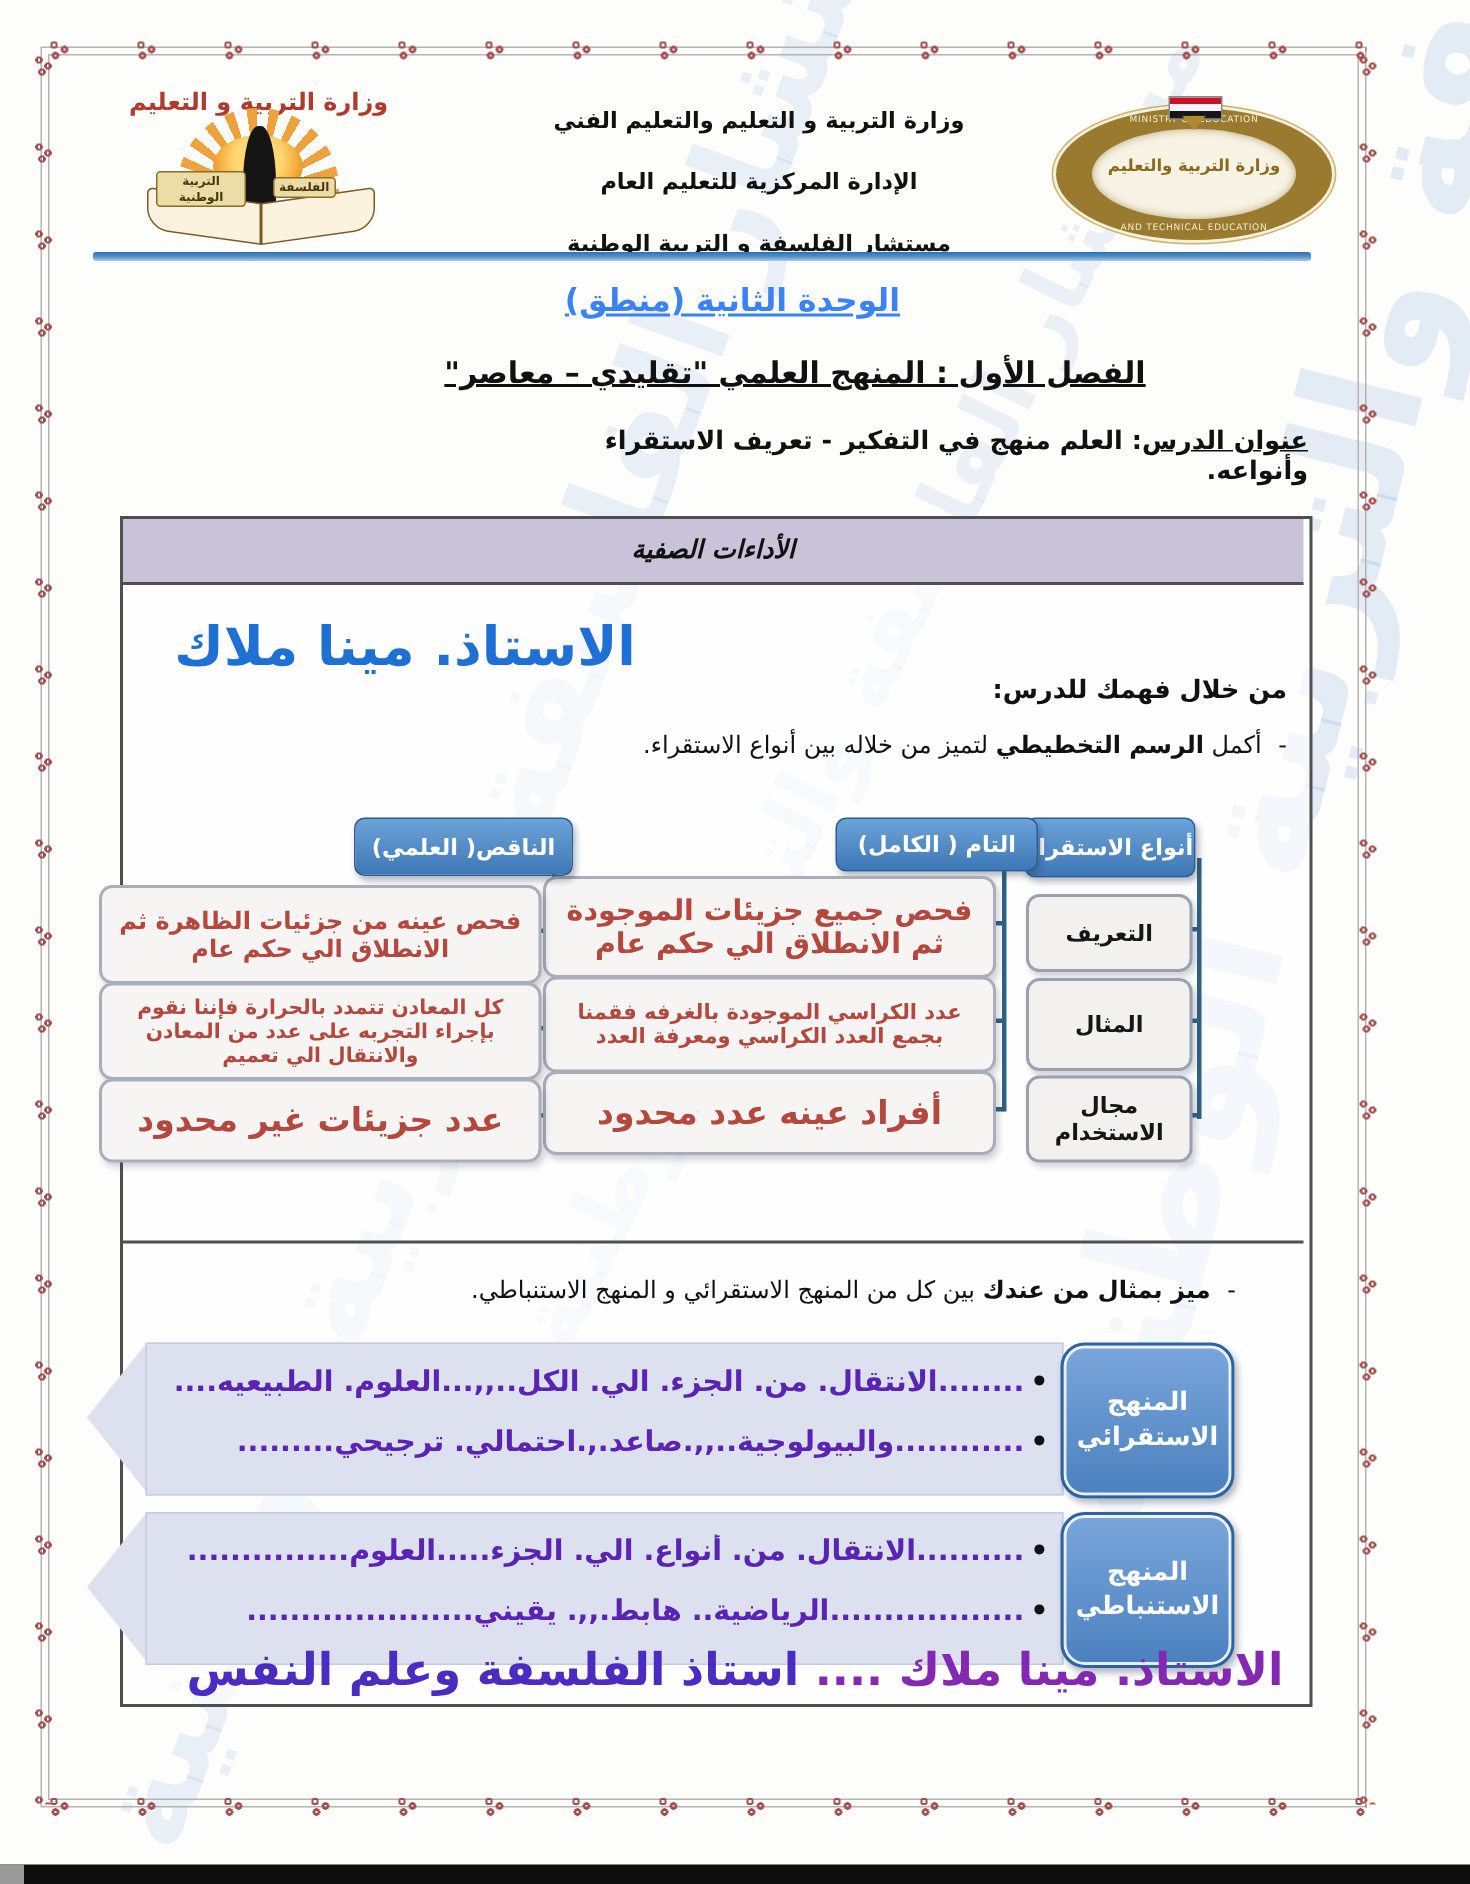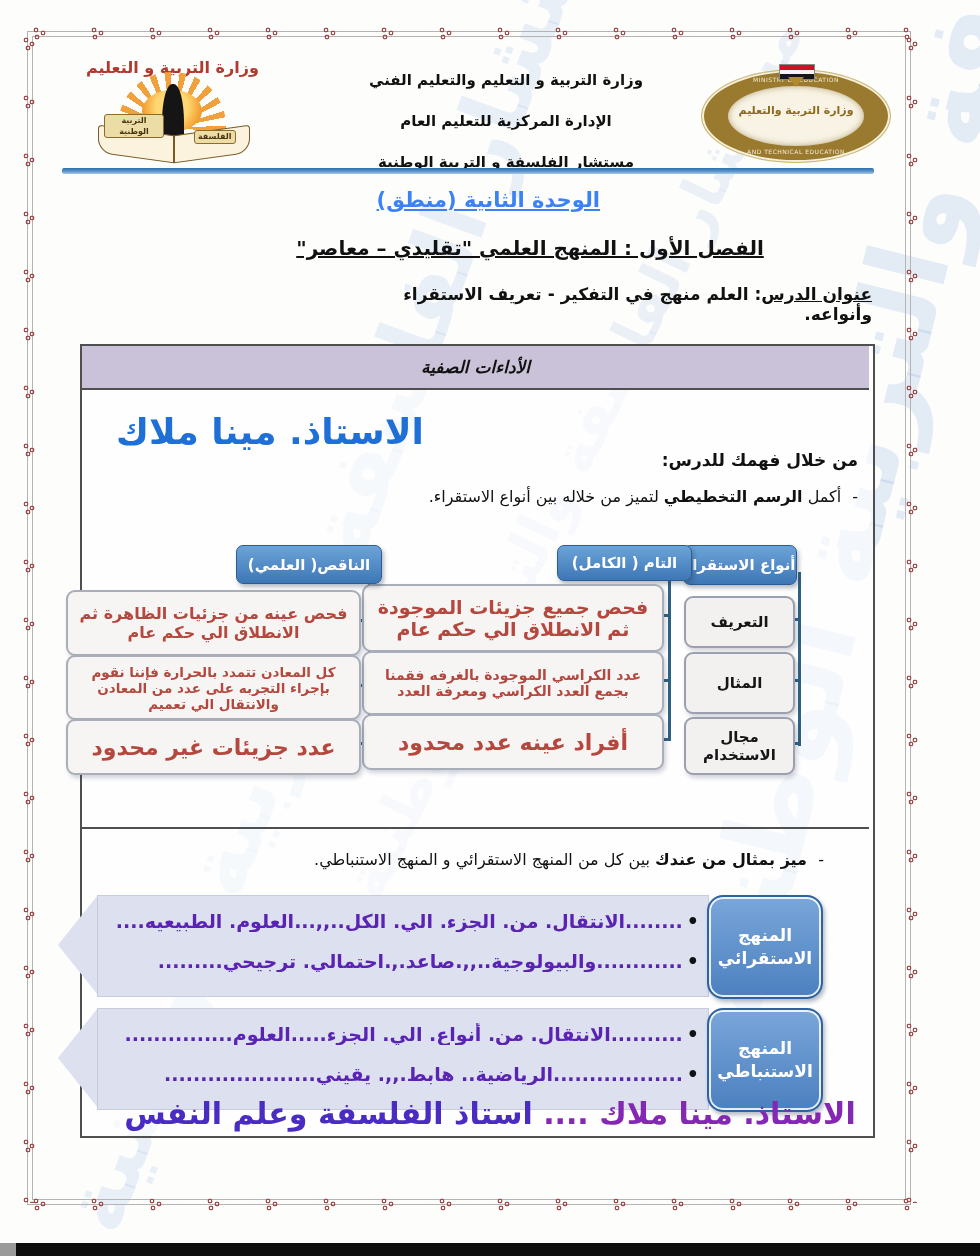--- a/index.html
+++ b/index.html
@@ -109,21 +109,21 @@
   <div class="abs motif-v" style="left:20px;top:31px;width:16px;height:1172px;"></div>
   <div class="abs motif-v" style="left:903px;top:31px;width:16px;height:1172px;"></div>
 
   <div class="abs" style="left:86px;top:58px;width:172px;height:114px;">
     <div class="emb-top">وزارة التربية و التعليم</div>
     <div class="abs rays" style="left:32px;top:14px;width:108px;height:58px;"></div>
     <div class="abs sun-core" style="left:56px;top:32px;width:60px;height:42px;"></div>
     <div class="abs figure" style="left:76px;top:26px;width:22px;height:62px;"></div>
     <div class="abs book-page" style="left:12px;top:72px;width:74px;height:26px;transform:skewY(8deg);border-radius:4px 0 0 14px;"></div>
     <div class="abs book-page" style="left:88px;top:72px;width:74px;height:26px;transform:skewY(-8deg);border-radius:0 4px 14px 0;"></div>
-    <div class="abs ribbon" style="left:108px;top:60px;margin-top:12px;">الفلسفة</div>
+    <div class="abs ribbon" style="left:96px;top:60px;">الفلسفة</div>
     <div class="abs ribbon" style="left:18px;top:56px;line-height:11px;width:52px;white-space:normal;">التربية الوطنية</div>
   </div>
 
   <div class="abs hdr-center rtl" style="left:320px;top:60px;width:372px;">
     <div>وزارة التربية و التعليم والتعليم الفني</div>
     <div>الإدارة المركزية للتعليم العام</div>
     <div>مستشار الفلسفة و التربية الوطنية</div>
   </div>
 
   <div class="abs" style="left:702px;top:64px;width:188px;height:100px;">

